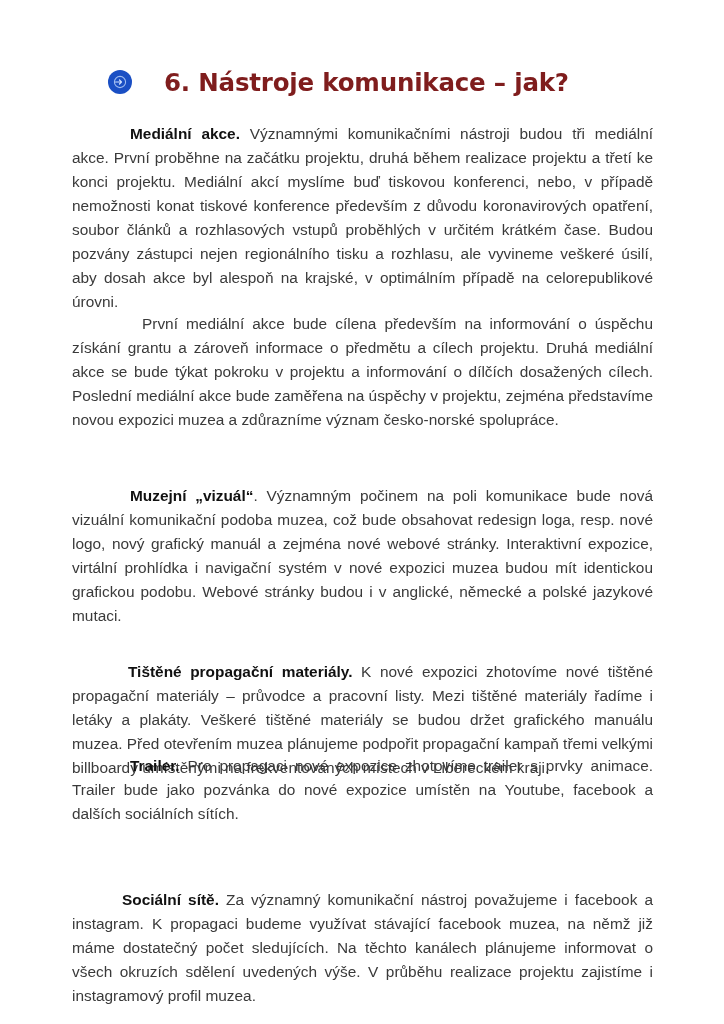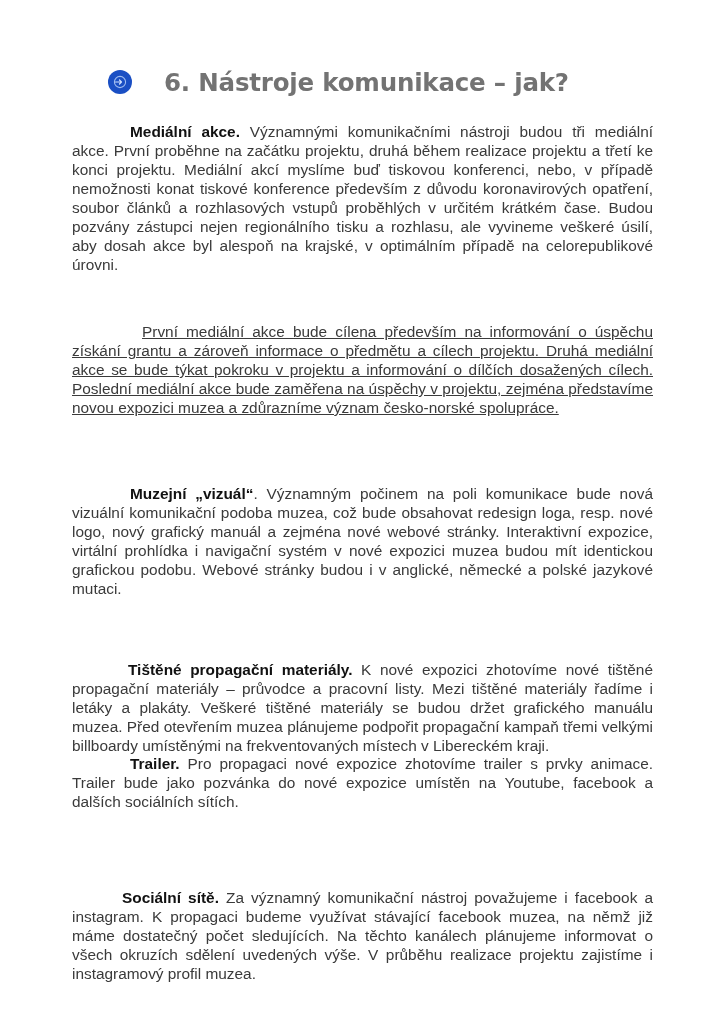--- a/index.html
+++ b/index.html
@@ -9,26 +9,26 @@
       position: absolute; left: 108px; top: 62px; height: 40px;
       display: flex; align-items: center;
     }
     .heading-icon {
       width: 24px; height: 24px; border-radius: 50%;
       background: #1a4fc4; display: flex; align-items: center; justify-content: center;
       margin-right: 32px;
     }
     .heading-title {
       font-family: "DejaVu Sans", sans-serif; font-weight: bold;
-      font-size: 24.5px; color: #737373; letter-spacing: -0.2px; white-space: nowrap; text-align: right;
+      font-size: 24.5px; color: #7f1d1d; letter-spacing: -0.2px; white-space: nowrap; text-align: right;
     }
     .body-text {
       position: absolute; left: 72px; width: 581px;
       font-family: "Liberation Sans", sans-serif; font-size: 15.4px;
-      line-height: 19px; color: #3a3a3a; text-align: justify;
+      line-height: 24px; color: #3a3a3a; text-align: justify;
     }
     .para { margin: 0; text-indent: 58px; }
     .para.p2 { text-indent: 70px; }
     .para.p5 { text-indent: 56px; }
     .para.p7 { text-indent: 50px; }
     .para b { color: #111; font-weight: bold; }
   </style>
 </head>
 <body>
 
@@ -41,21 +41,21 @@
         <path d="M3.5 8 H9.5 M7.5 6 L9.5 8 L7.5 10" fill="none" stroke="#cfe0ff" stroke-width="1.2" stroke-linecap="round" stroke-linejoin="round"></path>
       </svg>
     </span>
     <span class="heading-title">6. Nástroje komunikace – jak?</span>
   </div>
 
   <div class="body-text" style="top:122px;">
     <p class="para"><b>Mediální akce.</b><span> Významnými komunikačními nástroji budou tři mediální akce. První proběhne na začátku projektu, druhá během realizace projektu a třetí ke konci projektu. Mediální akcí myslíme buď tiskovou konferenci, nebo, v případě nemožnosti konat tiskové konference především z důvodu koronavirových opatření, soubor článků a rozhlasových vstupů proběhlých v určitém krátkém čase. Budou pozvány zástupci nejen regionálního tisku a rozhlasu, ale vyvineme veškeré úsilí, aby dosah akce byl alespoň na krajské, v optimálním případě na celorepublikové úrovni.</span></p>
   </div>
 
-  <div class="body-text" style="top:322px;text-decoration:underline;">
+  <div class="body-text" style="top:312px;">
     <p class="para p2"><span>První mediální akce bude cílena především na informování o úspěchu získání grantu a zároveň informace o předmětu a cílech projektu. Druhá mediální akce se bude týkat pokroku v projektu a informování o dílčích dosažených cílech. Poslední mediální akce bude zaměřena na úspěchy v projektu, zejména představíme novou expozici muzea a zdůrazníme význam česko-norské spolupráce.</span></p>
   </div>
 
   <div class="body-text" style="top:468px;margin-top:16px;">
     <p class="para"><b>Muzejní „vizuál“</b><span>. Významným počinem na poli komunikace bude nová vizuální komunikační podoba muzea, což bude obsahovat redesign loga, resp. nové logo, nový grafický manuál a zejména nové webové stránky. Interaktivní expozice, virtální prohlídka i navigační systém v nové expozici muzea budou mít identickou grafickou podobu. Webové stránky budou i v anglické, německé a polské jazykové mutaci.</span></p>
   </div>
 
   <div class="body-text" style="top:636px;margin-top:24px;">
     <p class="para p5"><b>Tištěné propagační materiály.</b><span> K nové expozici zhotovíme nové tištěné propagační materiály – průvodce a pracovní listy. Mezi tištěné materiály řadíme i letáky a plakáty. Veškeré tištěné materiály se budou držet grafického manuálu muzea. Před otevřením muzea plánujeme podpořit propagační kampaň třemi velkými billboardy umístěnými na frekventovaných místech v Libereckém kraji.</span></p>
   </div>

